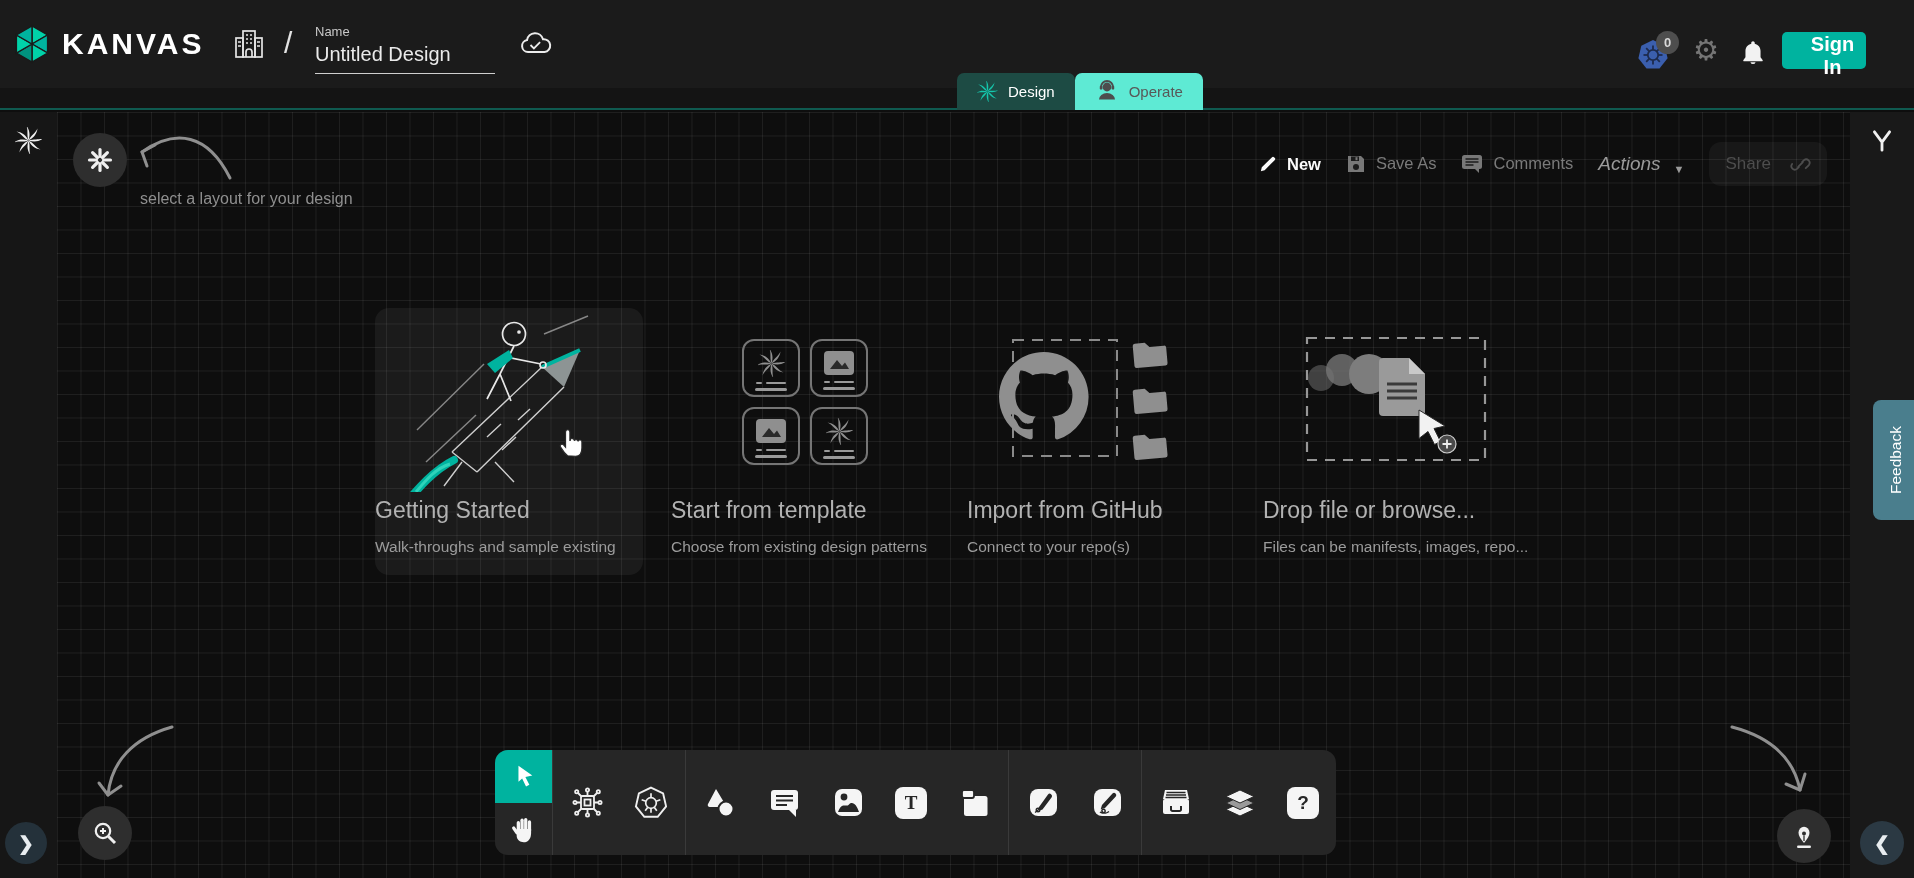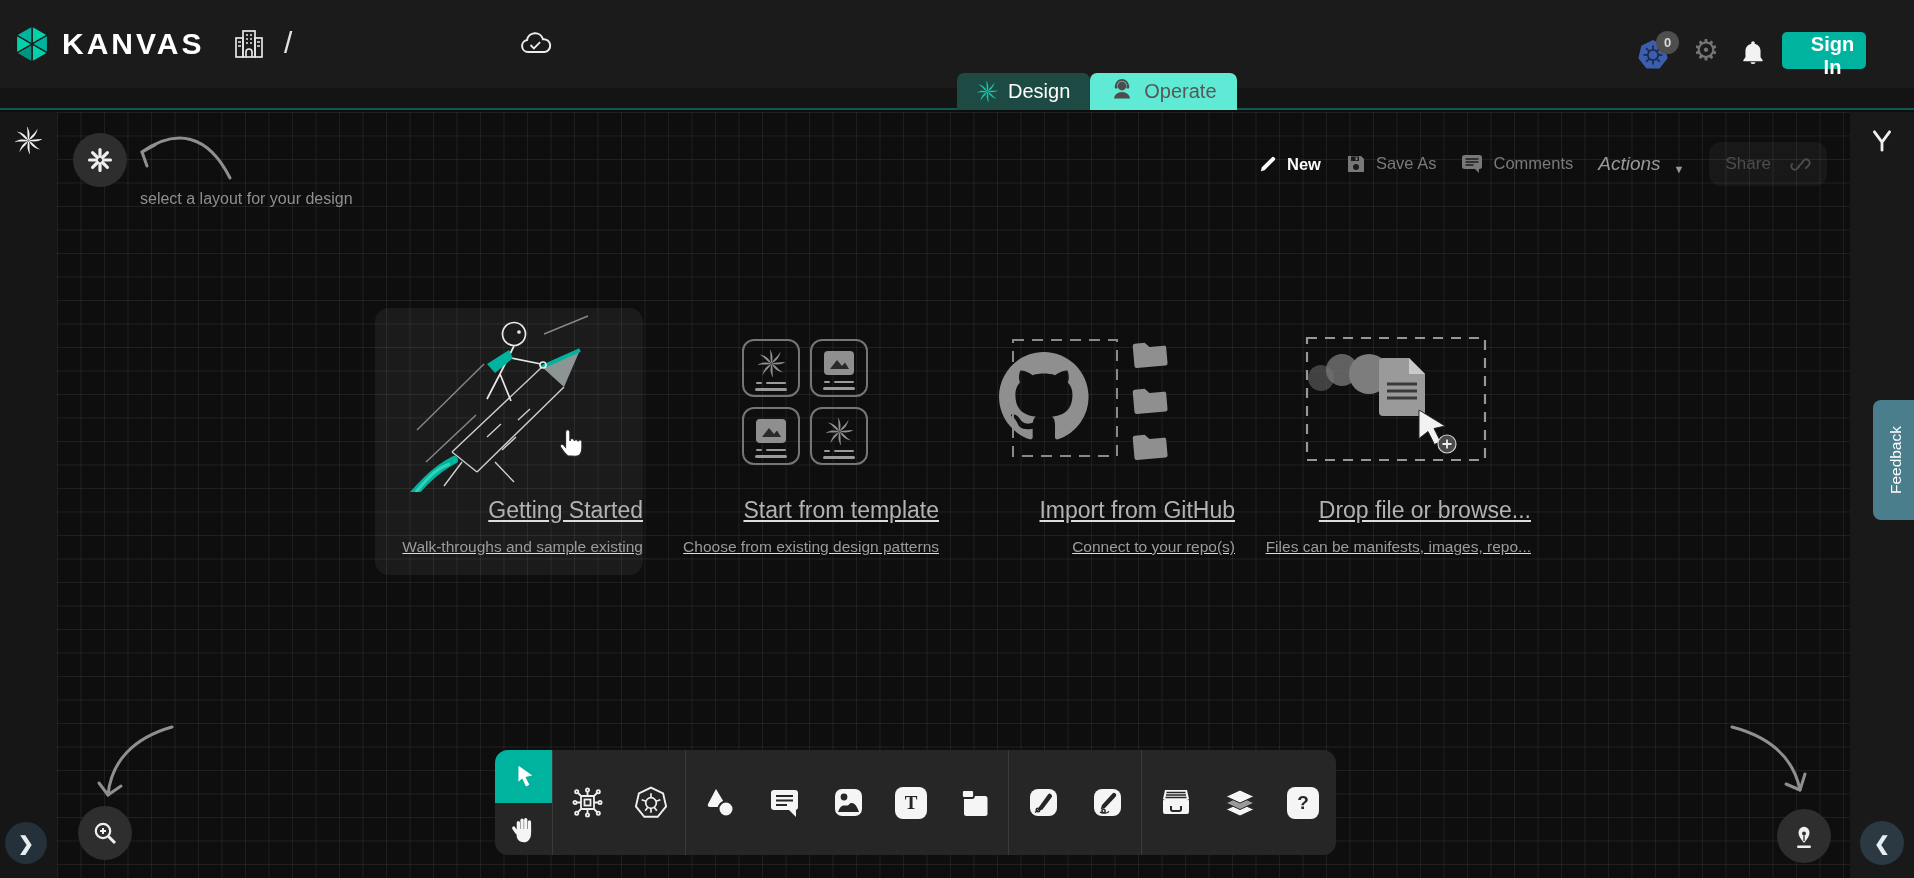--- a/index.html
+++ b/index.html
@@ -28,21 +28,21 @@
              display:flex;align-items:center;justify-content:center;}
   .gear{position:absolute;left:1693px;top:36px;font-size:29px;color:#757575;line-height:1;}
   .bell{position:absolute;left:1740px;top:39px;}
   .signin{position:absolute;left:1782px;top:32px;width:84px;height:37px;border:none;
           border-radius:5px;background:#00B39F;color:#fff;font-size:20px;font-weight:700;
           font-family:"Liberation Sans",sans-serif;cursor:pointer;padding-left:23px;}
 
   
   .tabs{position:absolute;left:957px;top:73px;display:flex;z-index:40;}
   .tab{height:37px;display:flex;align-items:center;gap:10px;padding:6px 20px;
-       border-radius:7px 7px 0 0;font-size:20px;}
+       border-radius:7px 7px 0 0;font-size:15px;}
   .tab.active{background:#1d4b44;color:#fff;font-weight:500;}
   .tab.inactive{background:#5eead4;color:#585858;}
 
   
   .left-rail{position:absolute;left:0;top:112px;width:57px;height:766px;background:#161616;z-index:20;}
   .right-rail{position:absolute;left:1850px;top:112px;width:64px;height:766px;background:#191919;z-index:20;}
   .rail-btn{position:absolute;border-radius:50%;display:flex;align-items:center;justify-content:center;}
   .expand-btn{left:5px;top:710px;width:42px;height:42px;background:#24313a;}
   .collapse-btn{left:10px;top:709px;width:44px;height:44px;background:#2b3943;}
   .chev{font-size:19px;color:#e8edf0;font-weight:700;}
@@ -68,21 +68,21 @@
   
   .hint-text{position:absolute;color:#8f8f8f;font-size:16px;line-height:26px;z-index:5;}
   .layout-circle{position:absolute;left:73px;top:133px;width:54px;height:54px;border-radius:50%;
                  background:#2e2e2e;display:flex;align-items:center;justify-content:center;z-index:6;}
   .round-btn{position:absolute;width:54px;height:54px;border-radius:50%;background:#2e2e2e;
              display:flex;align-items:center;justify-content:center;z-index:6;}
   .arrow-svg{position:absolute;z-index:5;}
 
   
   .card{position:absolute;top:308px;width:268px;height:267px;display:flex;flex-direction:column;
-        align-items:flex-end;cursor:pointer;z-index:5;text-decoration:underline;}
+        align-items:flex-start;cursor:pointer;z-index:5;}
   .card.hovered{background:rgba(255,255,255,0.055);border-radius:14px;}
   .card-art{height:188px;display:flex;align-items:center;justify-content:center;width:100%;position:relative;}
   .card-title{font-size:23px;color:#b2b2b2;line-height:28px;}
   .card-sub{font-size:15.5px;color:#9b9b9b;margin-top:14px;}
   .tile-grid{display:grid;grid-template-columns:58px 58px;grid-template-rows:58px 58px;gap:10px;}
   .tile{border:2px solid #757575;border-radius:12px;display:flex;flex-direction:column;
         align-items:center;justify-content:center;gap:5px;padding-top:4px;}
   .tile-lines{display:flex;flex-direction:column;gap:4px;align-items:center;}
   .tl-row{display:flex;gap:4px;}
   .tl{height:2.5px;background:#9a9a9a;border-radius:2px;}
@@ -151,20 +151,24 @@
       <svg width="32" height="36" viewBox="0 0 32 36" fill="none" stroke="#e6e6e6" stroke-width="1.7">
         <rect x="10" y="5" width="12" height="26"></rect>
         <rect x="3" y="12" width="7" height="19"></rect>
         <rect x="22" y="12" width="7" height="19"></rect>
         <path d="M13,31 v-5 a3,3 0 0 1 6,0 v5"></path>
         <path d="M13,9 h2 M17,9 h2 M13,13 h2 M17,13 h2 M13,17 h2 M17,17 h2 M5,16 h3 M5,20 h3 M24,16 h3 M24,20 h3" stroke-width="1.4"></path>
       </svg>
     </span>
     <span class="slash">/</span>
 
+    <div class="name-field">
+      <div class="name-label">Name</div>
+      <input class="name-input" type="text" value="Untitled Design" style="">
+    </div>
 
     <span class="cloud-icon">
       <svg width="34" height="28" viewBox="0 0 34 28" fill="none" stroke="#ececec" stroke-width="2">
         <path d="M26.5,22 H10 a6,6 0 0 1 -1,-11.9 A8.2,8.2 0 0 1 25,9.2 6.4,6.4 0 0 1 26.5,22 Z"></path>
         <path d="M12.5,15 l3.4,3.4 6.2,-6.2" stroke-width="1.8"></path>
       </svg>
     </span>
 
     <span class="k8s-chip">
       <svg width="32" height="32" viewBox="0 0 32 32">

